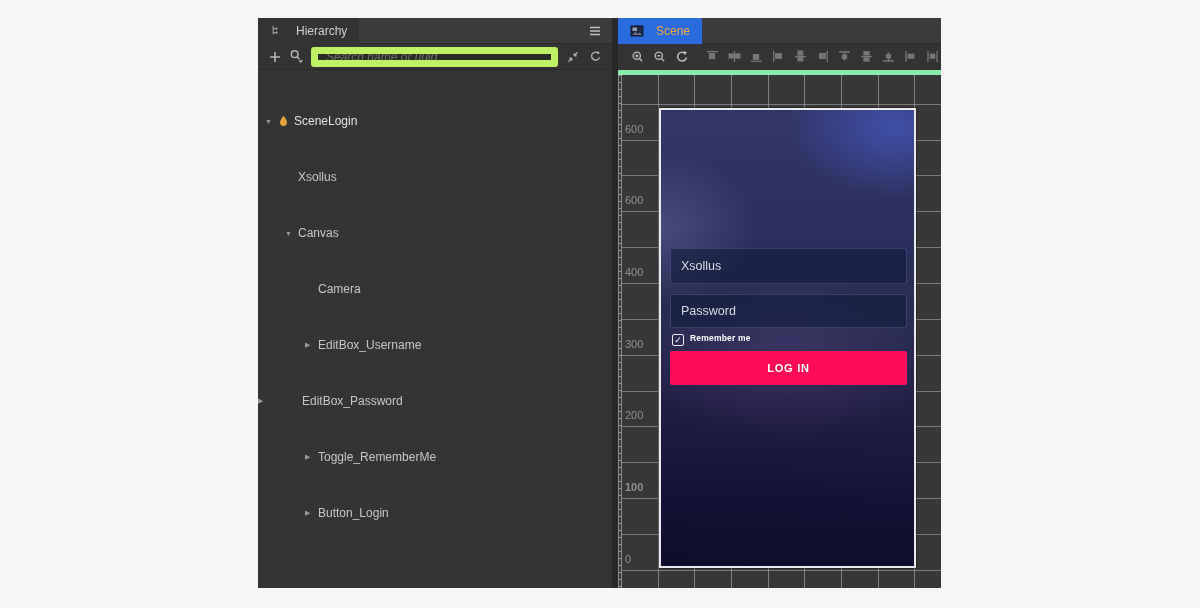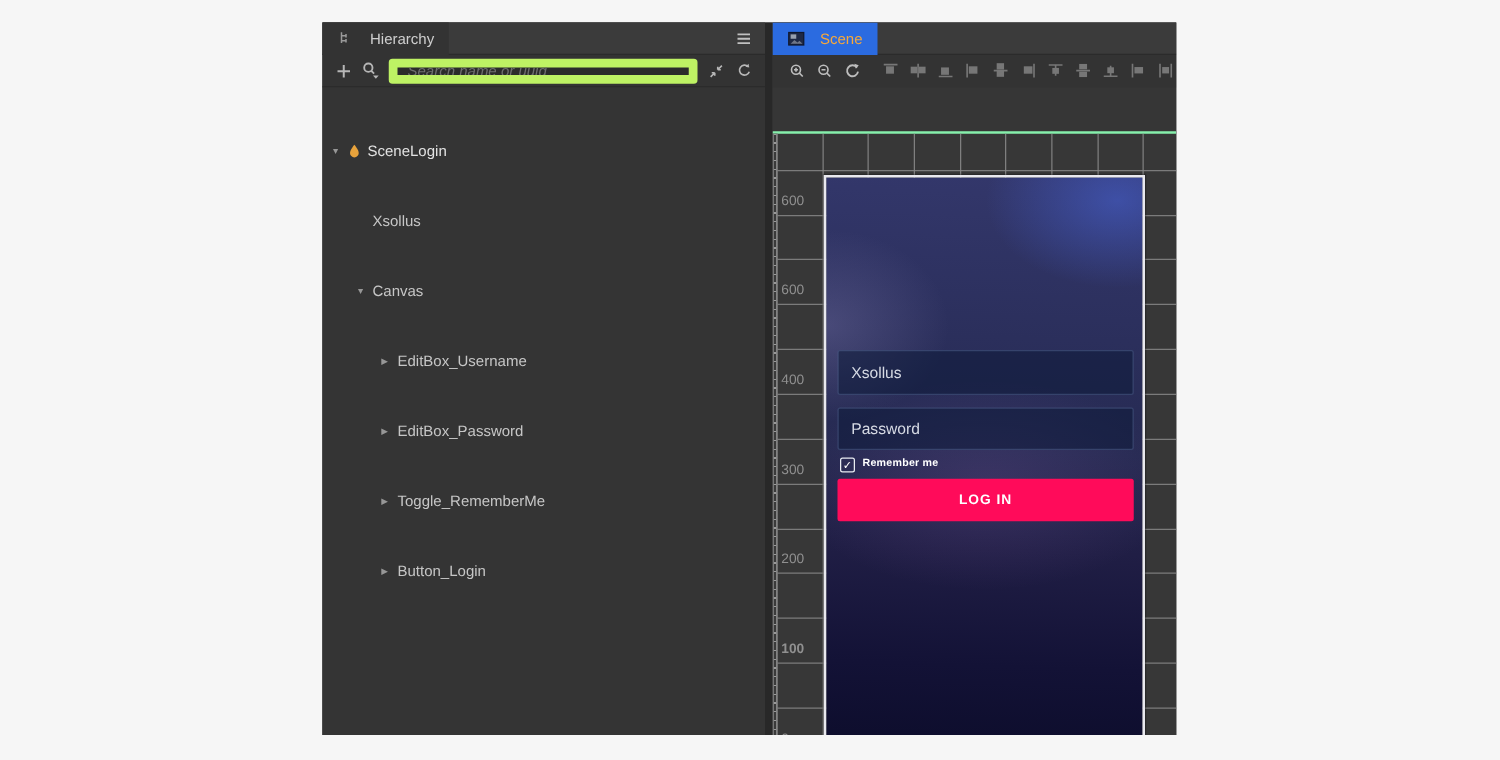--- a/index.html
+++ b/index.html
@@ -30,21 +30,21 @@
 
   
   .spanel { position:absolute; left:360px; top:0; width:323px; height:570px; background:#363636; overflow:hidden; }
   .tab-scene { background:var(--sceneTabBg,#2b6be0); color:var(--sceneTabText,#f6a83b); }
   .tab-scene .tab-label { color:var(--sceneTabText,#f6a83b); }
 
   .stoolbar { position:absolute; left:0; top:26px; right:0; height:26px; background:#333; display:flex; align-items:center; gap:8px; padding:0 0 0 13px; overflow:hidden; }
   .sicon { display:inline-flex; width:14px; height:14px; align-items:center; justify-content:center; flex:0 0 auto; }
   .sicon.gap { margin-left:9px; }
 
-  .gridarea { position:absolute; left:0; top:52px; right:0; bottom:0; background:#373737; border-top:2px solid #86efac;margin-top:35px; }
+  .gridarea { position:absolute; left:0; top:52px; right:0; bottom:0; background:#373737; border-top:5px solid #86efac; }
   .rulerstrip { position:absolute; left:0; top:0; width:4px; bottom:0; background:#3a3a3a; border-left:1px solid #8a8a8a; border-right:1px solid #8a8a8a;
     background-image:repeating-linear-gradient(to bottom, rgba(170,170,170,.85) 0 1px, transparent 1px 7px); }
   .gv { position:absolute; top:0; bottom:0; width:1px; background:rgba(140,140,140,.85); }
   .gh { position:absolute; left:4px; right:0; height:1px; background:rgba(140,140,140,.8); }
   .rlabel { position:absolute; left:7px; font-size:11px; color:#909090; line-height:13px; }
 
   .canvas { position:absolute; left:41px; top:33px; width:257px; height:460px; border:2px solid #e9e9ef; box-shadow:0 0 0 1px rgba(0,0,0,.25);
     background:
       radial-gradient(150px 100px at 92% 4%, rgba(72,100,215,.55), rgba(72,100,215,0) 70%),
       radial-gradient(140px 110px at 0% 26%, rgba(135,130,180,.32), rgba(135,130,180,0) 70%),
@@ -130,24 +130,28 @@
         </div>
         <div class="trow" style="padding-left: 27px;">
           <span class="caret"></span>
           <span class="tlabel">Xsollus</span>
         </div>
         <div class="trow" style="padding-left: 27px;">
           <span class="caret">▼</span>
           <span class="tlabel">Canvas</span>
         </div>
         <div class="trow" style="padding-left: 47px;">
+          <span class="caret"></span>
+          <span class="tlabel">Camera</span>
+        </div>
+        <div class="trow" style="padding-left: 47px;">
           <span class="caret">▶</span>
           <span class="tlabel">EditBox_Username</span>
         </div>
-        <div class="trow" style="padding-left: 47px;">
+        <div class="trow" style=" gap: 31px;">
           <span class="caret">▶</span>
           <span class="tlabel">EditBox_Password</span>
         </div>
         <div class="trow" style="padding-left: 47px;">
           <span class="caret">▶</span>
           <span class="tlabel">Toggle_RememberMe</span>
         </div>
         <div class="trow" style="padding-left: 47px;">
           <span class="caret">▶</span>
           <span class="tlabel">Button_Login</span>

